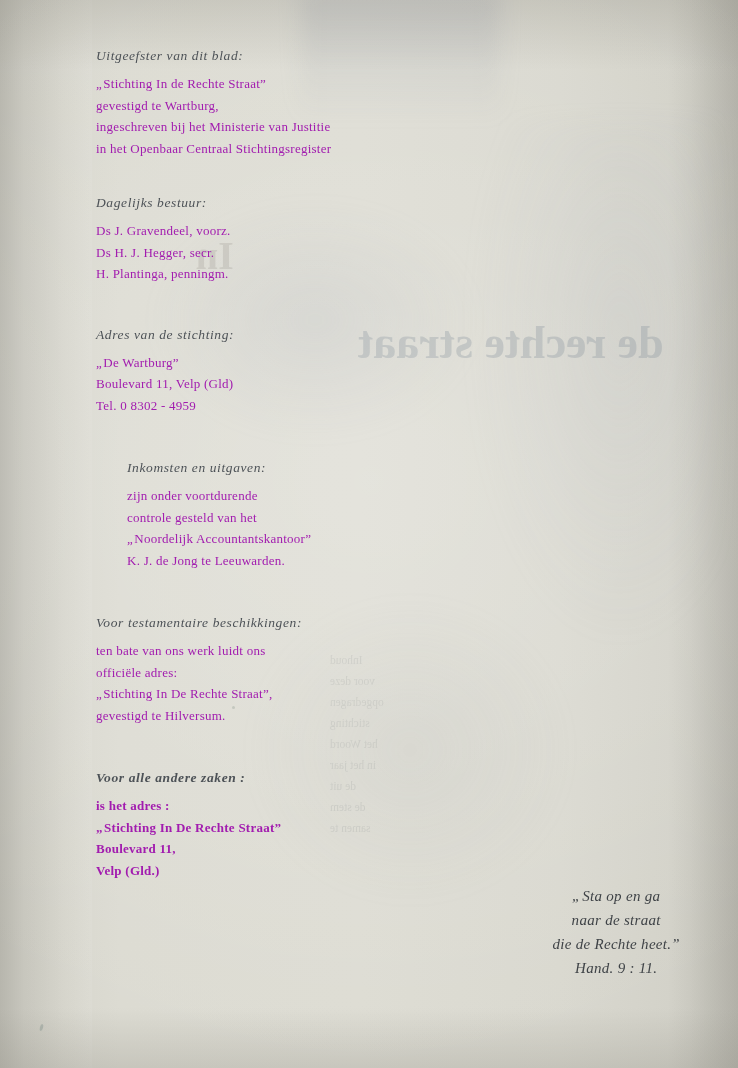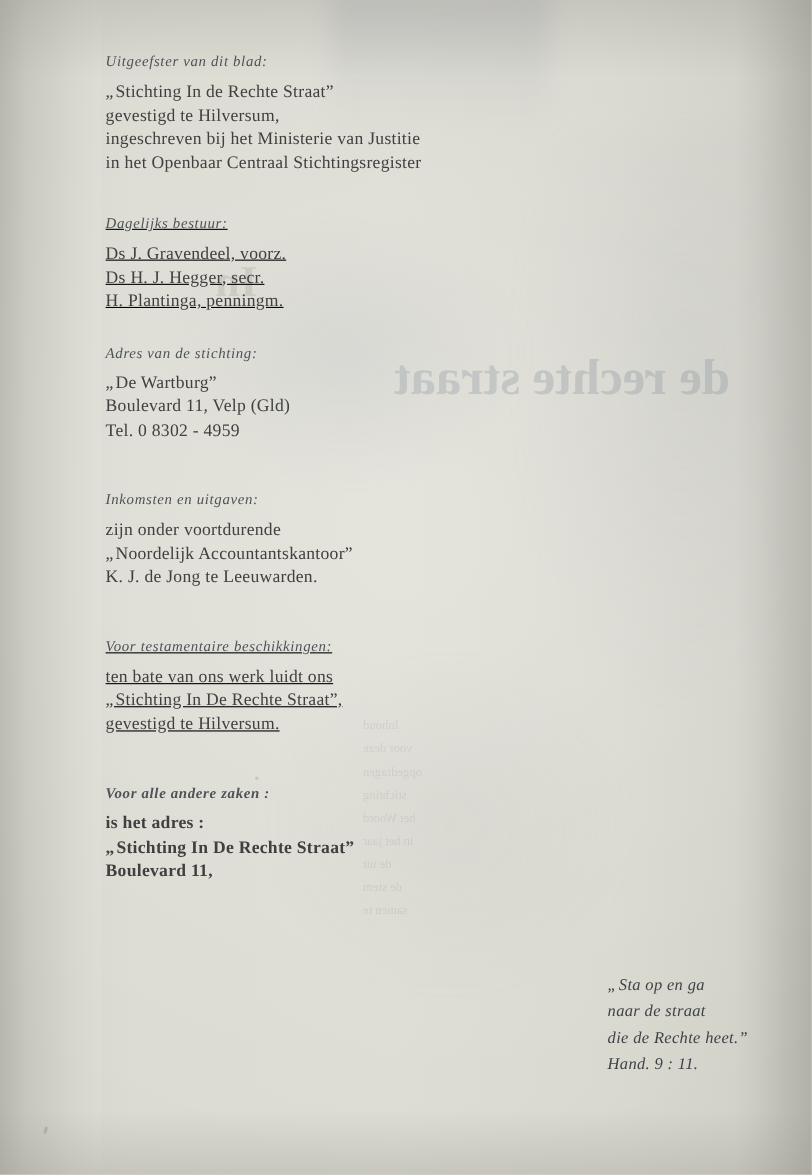--- a/index.html
+++ b/index.html
@@ -132,39 +132,39 @@
   .block:last-child { margin-bottom: 0; font-weight: bold; }
 
   .heading {
     font-style: italic;
     font-size: 13.5px;
     letter-spacing: 0.6px;
     color: #4d5257;
     margin-bottom: 9px;
   }
   .line {
-    font-size: 16px;
+    font-size: 13px;
     line-height: 21.5px;
-    color: #404040;
+    color: #a21caf;
     letter-spacing: 0.25px;
   }
 
   
   #block-uitgeefster { margin-bottom: 36px; }
-  #block-bestuur { margin-bottom: 28px; text-decoration: underline; }
+  #block-bestuur { margin-bottom: 42px; }
   #block-adres { margin-bottom: 44px; }
-  #block-inkomsten { margin-bottom: 44px; }
-  #block-testament { margin-bottom: 44px; text-decoration: underline; }
+  #block-inkomsten { margin-bottom: 44px; margin-left: 31px; }
+  #block-testament { margin-bottom: 44px; }
 
   
   #verse {
     position: absolute;
     right: 58px;
     top: 884px;
-    text-align: left;
+    text-align: center;
     font-style: italic;
     font-size: 15px;
     line-height: 24px;
     color: #3f4347;
     letter-spacing: 0.3px;
   }
 
   
   .speck {
     position: absolute;
@@ -206,21 +206,21 @@
   <div id="paper-tint"></div>
 
   <div class="speck" id="speck1"></div>
   <div class="speck" id="speck2"></div>
 
   <div id="content">
 
     <div class="block" id="block-uitgeefster">
       <div class="heading">Uitgeefster van dit blad:</div>
       <div class="line">„ Stichting In de Rechte Straat”</div>
-      <div class="line">gevestigd te Hilversum,</div>
+      <div class="line">gevestigd te Wartburg,</div>
       <div class="line">ingeschreven bij het Ministerie van Justitie</div>
       <div class="line">in het Openbaar Centraal Stichtingsregister</div>
     </div>
 
     <div class="block" id="block-bestuur">
       <div class="heading">Dagelijks bestuur:</div>
       <div class="line">Ds J. Gravendeel, voorz.</div>
       <div class="line">Ds H. J. Hegger, secr.</div>
       <div class="line">H. Plantinga, penningm.</div>
     </div>
@@ -228,36 +228,39 @@
     <div class="block" id="block-adres">
       <div class="heading">Adres van de stichting:</div>
       <div class="line">„ De Wartburg”</div>
       <div class="line">Boulevard 11, Velp (Gld)</div>
       <div class="line">Tel. 0 8302 - 4959</div>
     </div>
 
     <div class="block" id="block-inkomsten">
       <div class="heading">Inkomsten en uitgaven:</div>
       <div class="line">zijn onder voortdurende</div>
+      <div class="line">controle gesteld van het</div>
       <div class="line">„ Noordelijk Accountantskantoor”</div>
       <div class="line">K. J. de Jong te Leeuwarden.</div>
     </div>
 
     <div class="block" id="block-testament">
       <div class="heading">Voor testamentaire beschikkingen:</div>
       <div class="line">ten bate van ons werk luidt ons</div>
+      <div class="line">officiële adres:</div>
       <div class="line">„ Stichting In De Rechte Straat”,</div>
       <div class="line">gevestigd te Hilversum.</div>
     </div>
 
     <div class="block" id="block-overig">
       <div class="heading">Voor alle andere zaken :</div>
       <div class="line">is het adres :</div>
       <div class="line">„ Stichting In De Rechte Straat”</div>
       <div class="line">Boulevard 11,</div>
+      <div class="line">Velp (Gld.)</div>
     </div>
 
   </div>
 
   <div id="verse">
     <div>„ Sta op en ga</div>
     <div>naar de straat</div>
     <div>die de Rechte heet.”</div>
     <div>Hand. 9 : 11.</div>
   </div>

